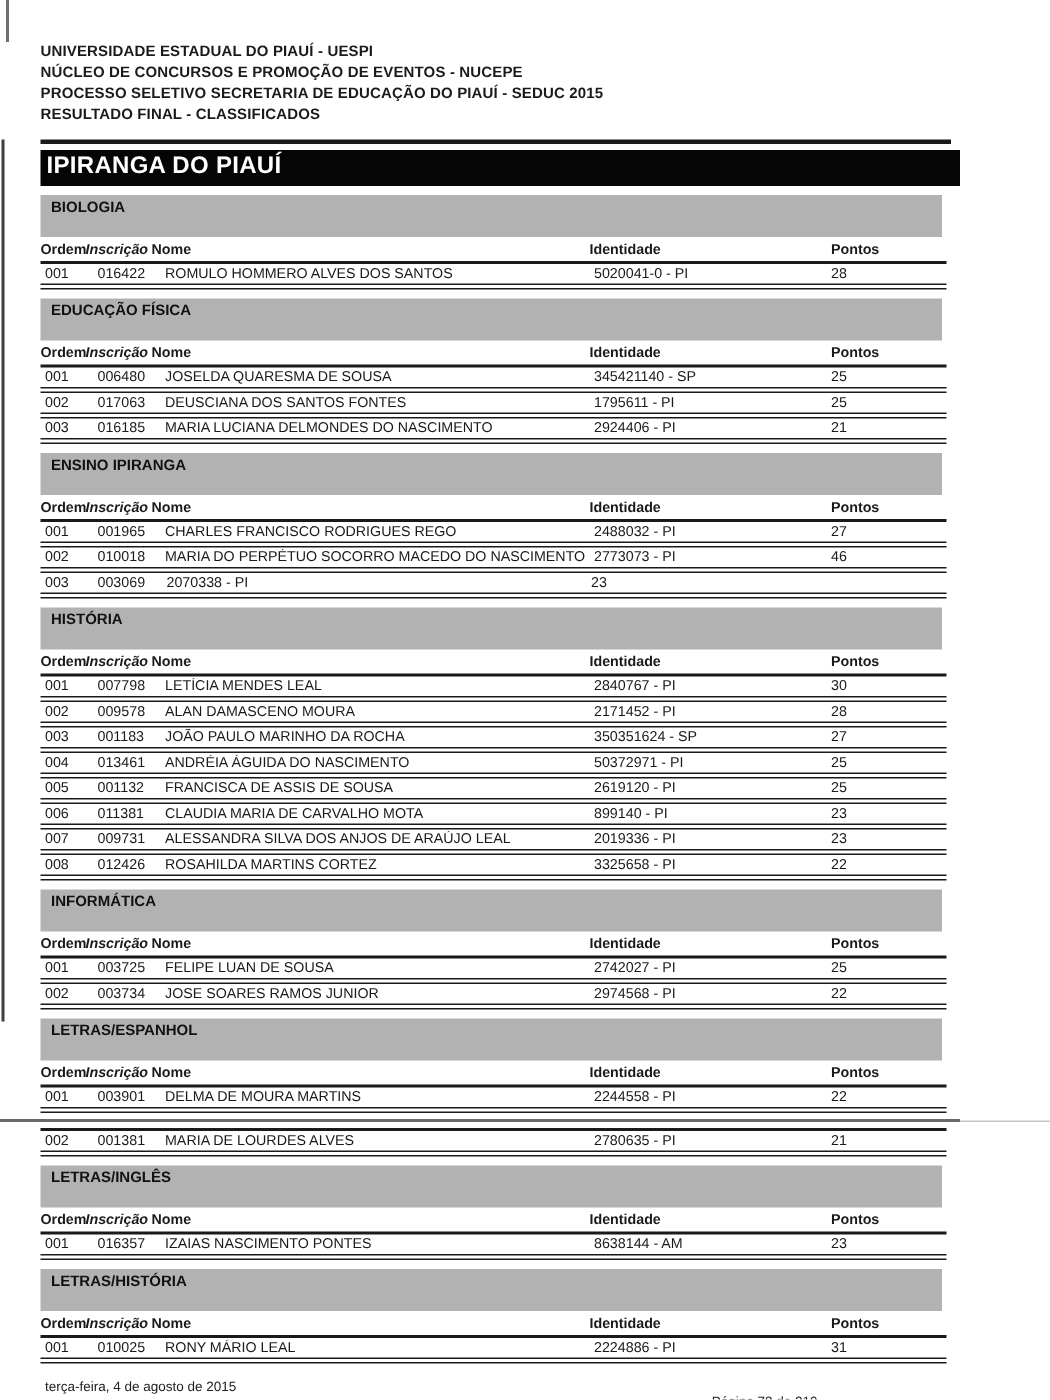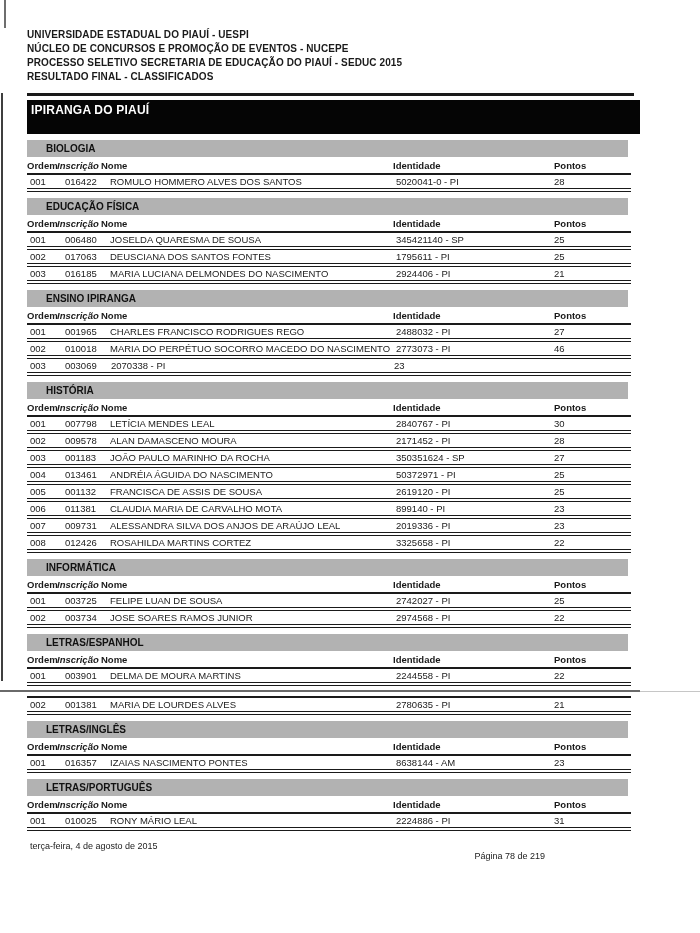--- a/index.html
+++ b/index.html
@@ -20,29 +20,29 @@
   .artifact-corner-line{position:absolute;left:4px;top:0;width:2px;height:28px;background:#6e6e6e;}
   .artifact-left-line{position:absolute;left:1px;top:93px;width:2px;height:588px;background:#3f3f3f;}
 
   .content{width:604px;margin-left:27px;padding-top:28px;}
 
   .doc-header div{
     font-weight:bold;font-size:10px;line-height:14px;letter-spacing:.1px;white-space:nowrap;
   }
   .top-rule{height:3px;background:var(--ink);margin-top:9px;width:607px;}
   .city-bar{
-    margin-top:4px;height:34px;width:613px;
+    margin-top:4px;height:24px;width:613px;
     background:var(--city-bg);color:var(--city-fg);
-    font-weight:bold;font-size:12px;line-height:21px;padding-left:4px;letter-spacing:.2px;
+    font-weight:bold;font-size:16px;line-height:21px;padding-left:4px;letter-spacing:.2px;
   }
 
   .section{margin-top:6px;}
   .section-bar{
-    height:17px;background:var(--bar-gray);
-    font-weight:bold;font-size:10px;line-height:17px;padding-left:19px;color:#111;
+    height:28px;background:var(--bar-gray);
+    font-weight:bold;font-size:10px;line-height:17px;padding-left:7px;color:#111;
     width:601px;
   }
   .colhdr,.row{
     display:grid;
     grid-template-columns:32px 50px 285px 160px 77px;
     width:604px;
   }
   .colhdr{
     font-weight:bold;font-size:9.5px;height:18px;line-height:17px;
     border-bottom:2px solid var(--ink);
@@ -334,21 +334,21 @@
     <span class="c-ordem">001</span>
     <span class="c-inscricao">016357</span>
     <span class="c-nome">IZAIAS NASCIMENTO PONTES</span>
     <span class="c-identidade">8638144 - AM</span>
     <span class="c-pontos">23</span>
   </div>
 </div>
   </section>
 
   <section class="section">
-    <div class="section-bar">LETRAS/PORTUGUÊS</div>
+    <div class="section-bar">LETRAS/HISTÓRIA</div>
     <div class="colhdr">
       <span class="c-ordem">Ordem</span>
       <span class="c-inscricao">Inscrição</span>
       <span class="c-nome">Nome</span>
       <span class="c-identidade">Identidade</span>
       <span class="c-pontos">Pontos</span>
     </div>
     <div class="rows">
   <div class="row">
     <span class="c-ordem">001</span>

